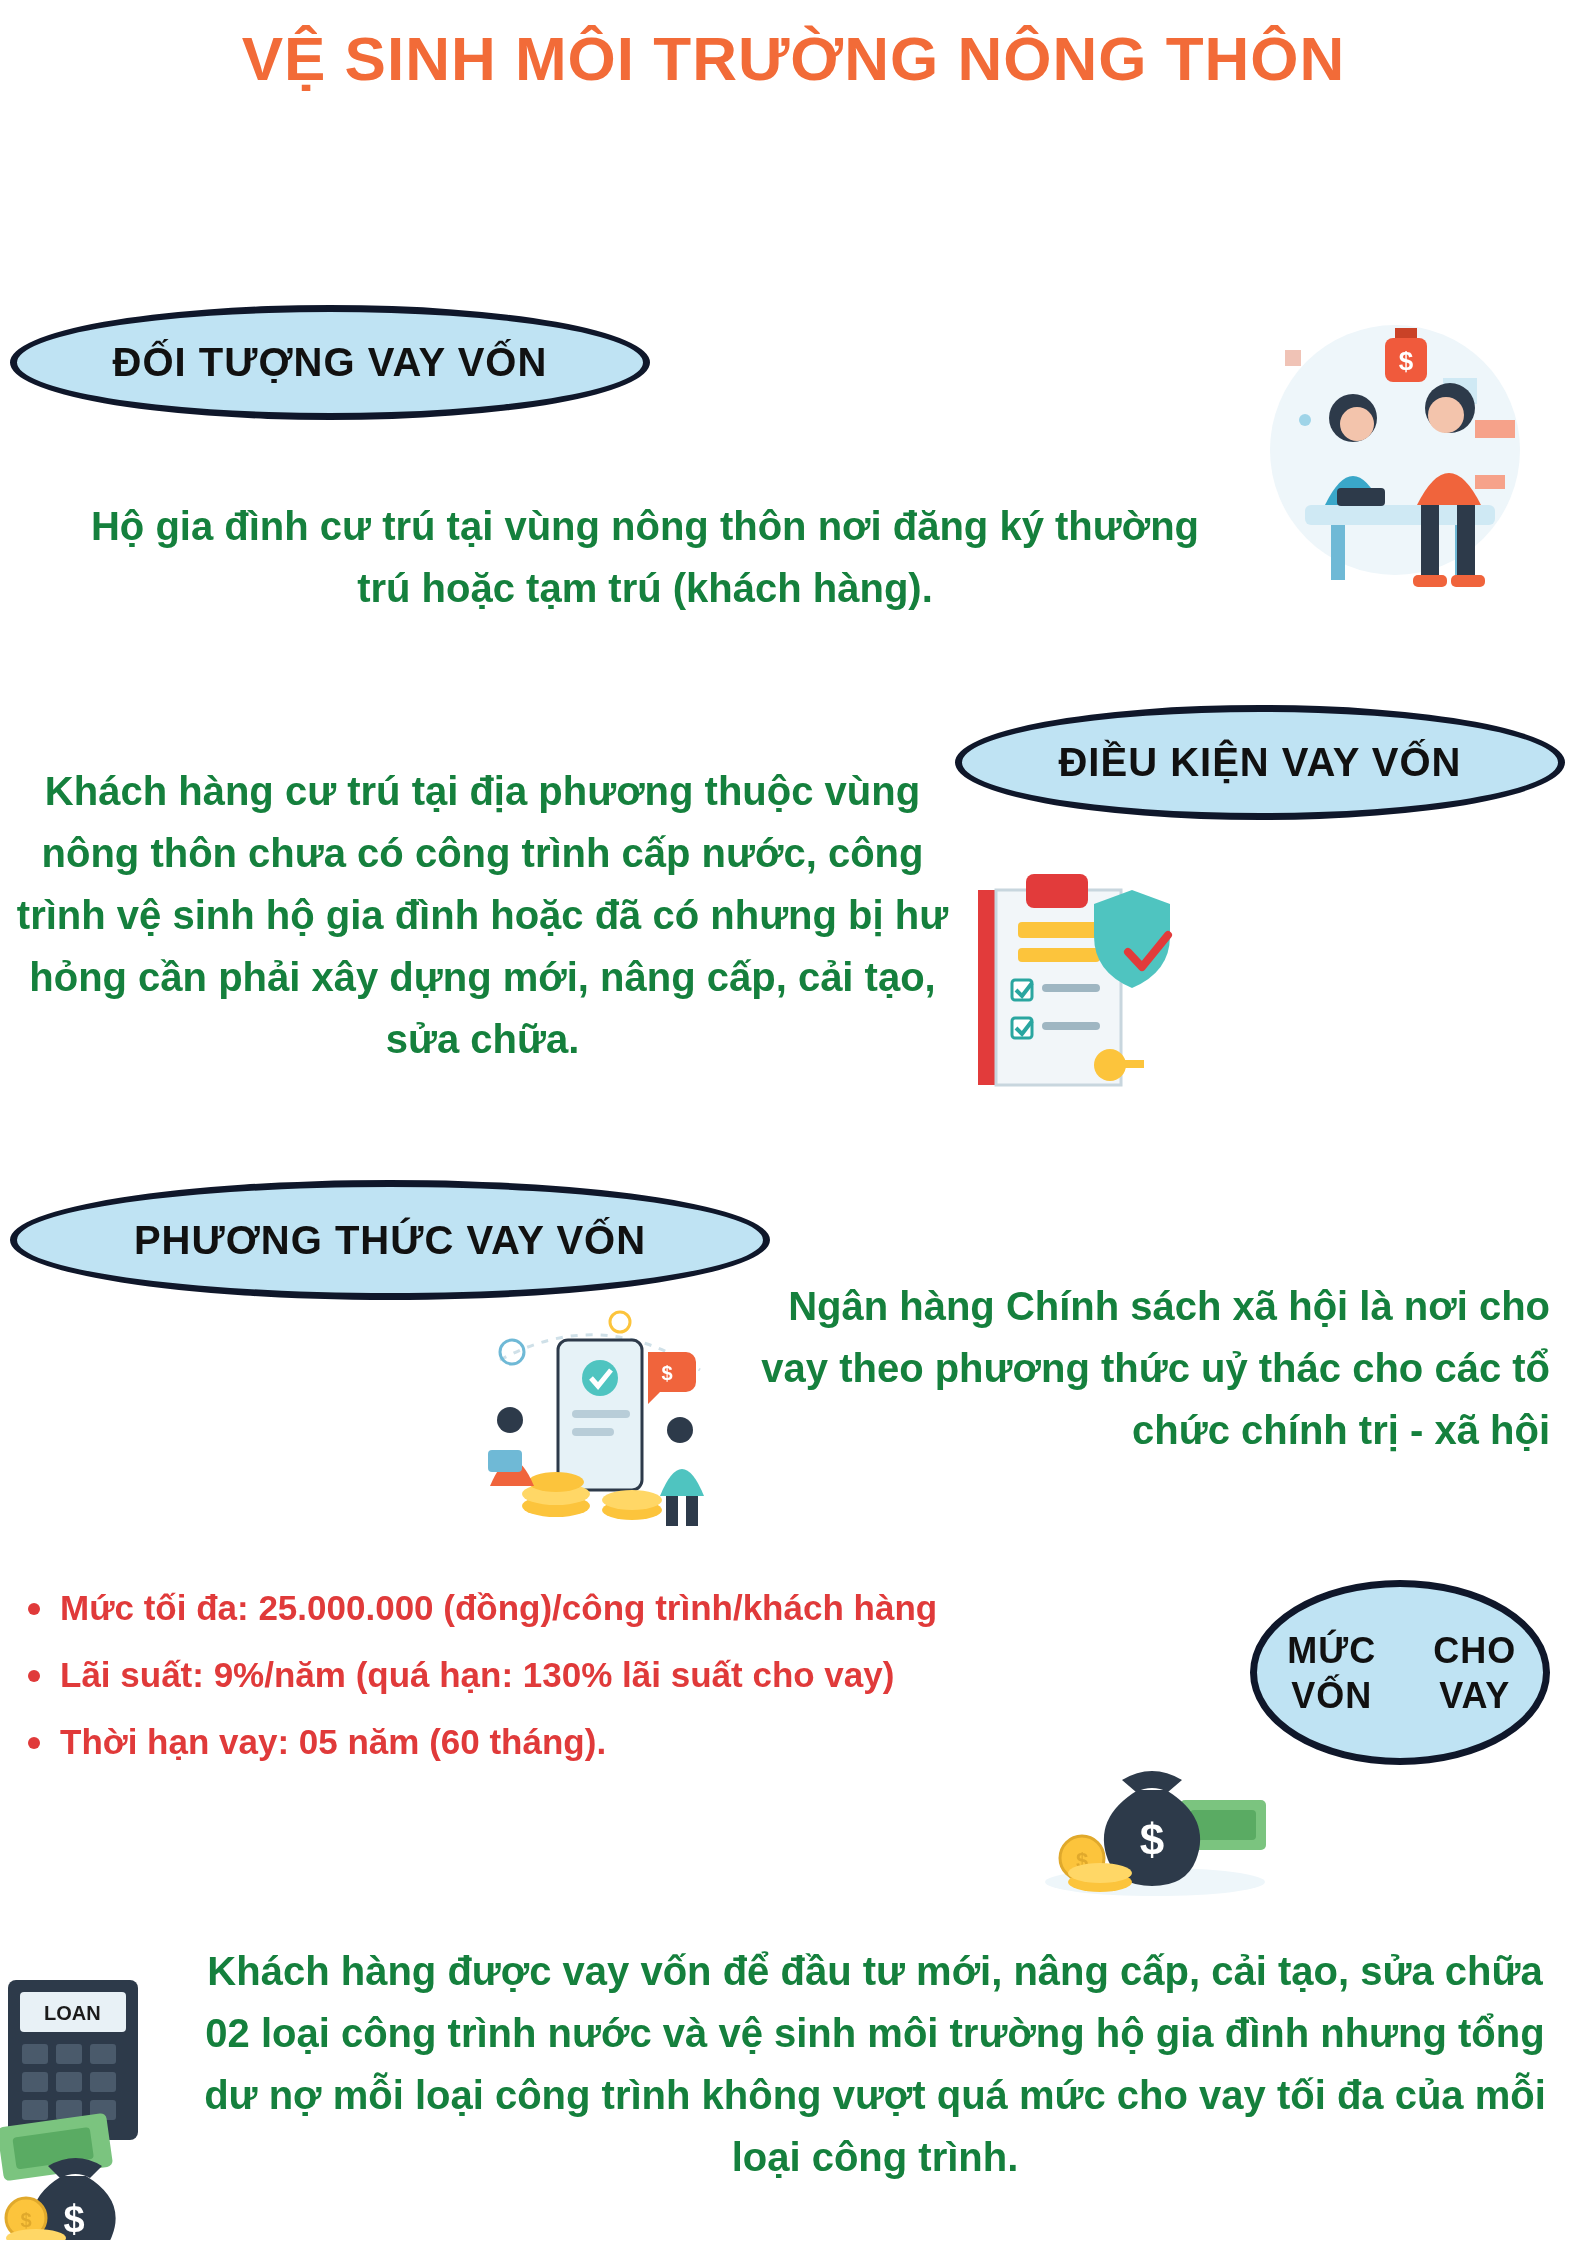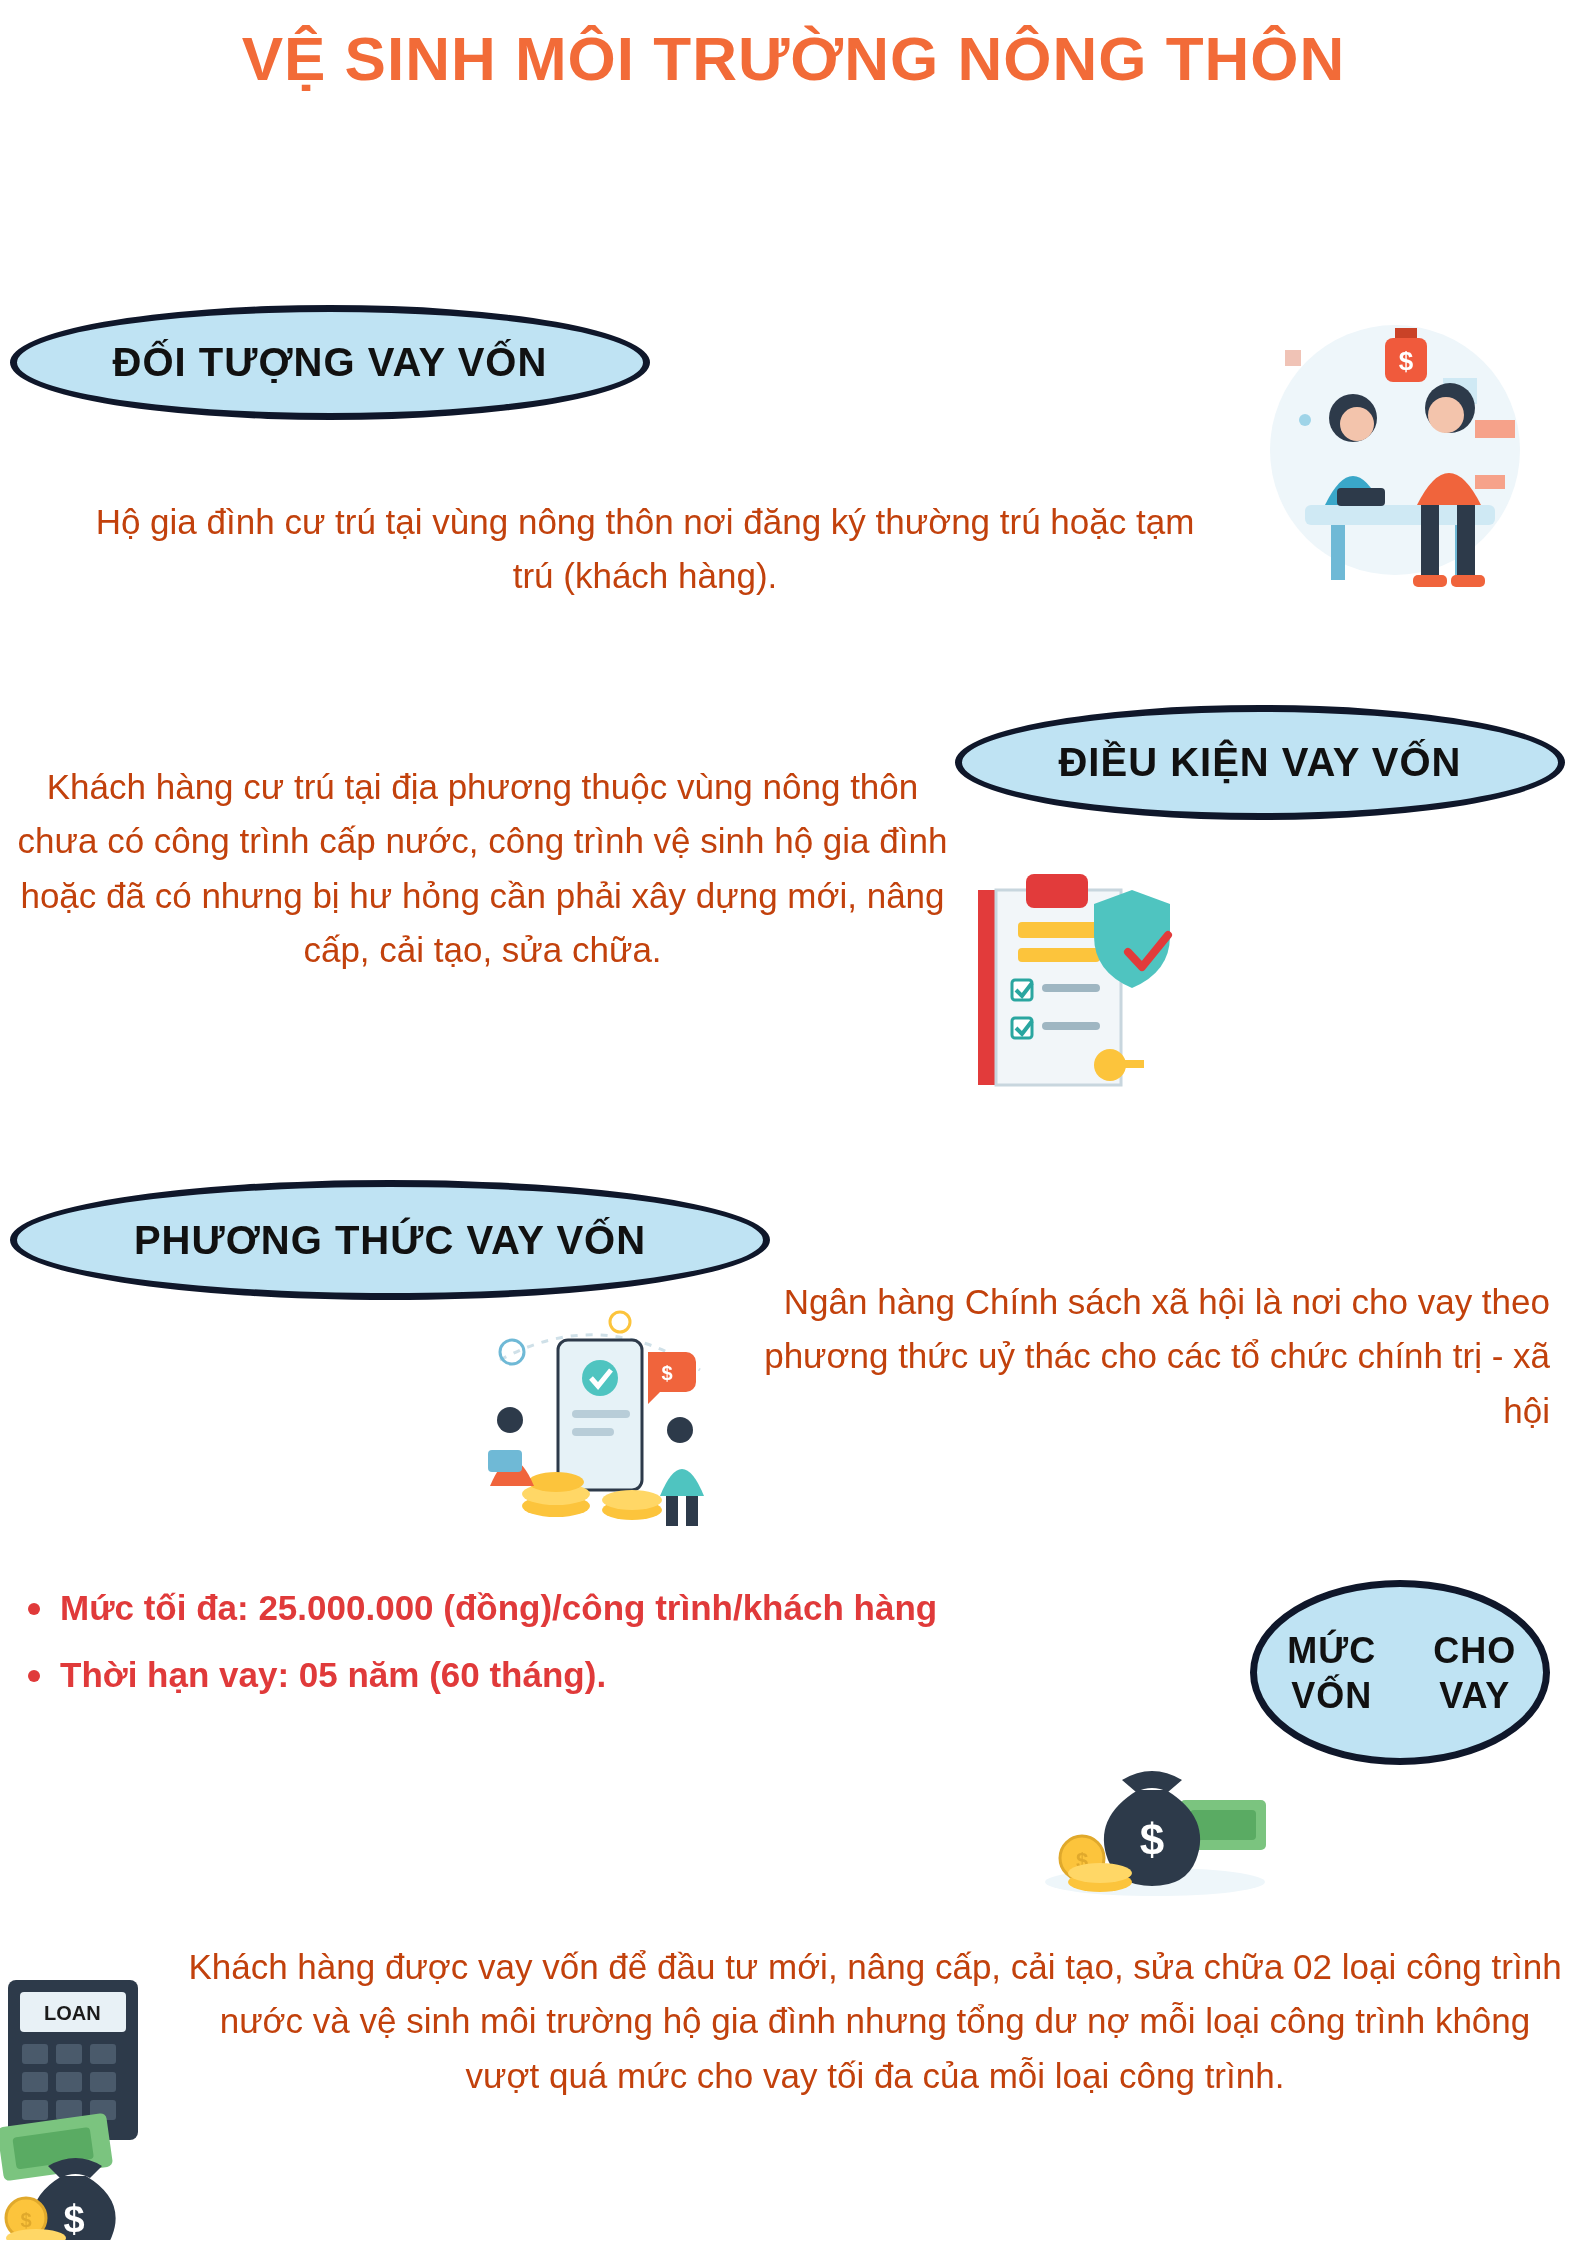--- a/index.html
+++ b/index.html
@@ -48,24 +48,24 @@
   #bubble-2 { left: 955px; top: 705px; width: 610px; height: 115px; font-size: 40px; }
   #bubble-3 { left: 10px;  top: 1180px; width: 760px; height: 120px; font-size: 40px; }
   #bubble-4 {
     left: 1250px; top: 1580px; width: 300px; height: 185px;
     font-size: 36px; line-height: 1.25; 
   }
 
   
   .para {
     position: absolute;
-    font-size: 35px;
+    font-size: 40px;
     line-height: 1.55;
-    font-weight: 400;
-    color: #c2410c;
+    font-weight: 700;
+    color: #15803d;
   }
   #para-1 { left: 75px;  top: 495px;  width: 1140px; text-align: center; }
   #para-2 { left: 10px;  top: 760px;  width: 945px;  text-align: center; }
   #para-3 { left: 740px; top: 1275px; width: 810px;  text-align: right; }
   #para-4 { left: 185px; top: 1940px; width: 1380px; text-align: center; }
 
   
   .bullets {
     position: absolute;
     left: 18px;
@@ -202,20 +202,21 @@
   <rect x="226" y="196" width="12" height="30" fill="#2d3a4a"></rect>
 </svg>
 
 <div class="bubble" id="bubble-4">
   <span>MỨC VỐN</span>
   <span>CHO VAY</span>
 </div>
 
 <ul class="bullets">
   <li>Mức tối đa: 25.000.000 (đồng)/công trình/khách hàng</li>
+  <li>Lãi suất: 9%/năm (quá hạn: 130% lãi suất cho vay)</li>
   <li>Thời hạn vay: 05 năm (60 tháng).</li>
 </ul>
 
 <svg class="illus" id="illus-money" viewBox="0 0 250 160">
   <ellipse cx="125" cy="142" rx="110" ry="14" fill="#eef6fa"></ellipse>
   <rect x="150" y="60" width="86" height="50" rx="5" fill="#7bc47f"></rect>
   <rect x="160" y="70" width="66" height="30" rx="4" fill="#5aab63"></rect>
   <path d="M92 40 q30 -18 60 0 l-14 12 q-16 -8 -32 0 z" fill="#2d3a4a"></path>
   <path d="M108 50 q-46 28 -30 70 q10 26 44 26 q34 0 44 -26 q16 -42 -30 -70 z" fill="#2d3a4a"></path>
   <text x="122" y="115" font-size="44" fill="#ffffff" text-anchor="middle" font-weight="bold" font-family="Liberation Sans, sans-serif">$</text>

